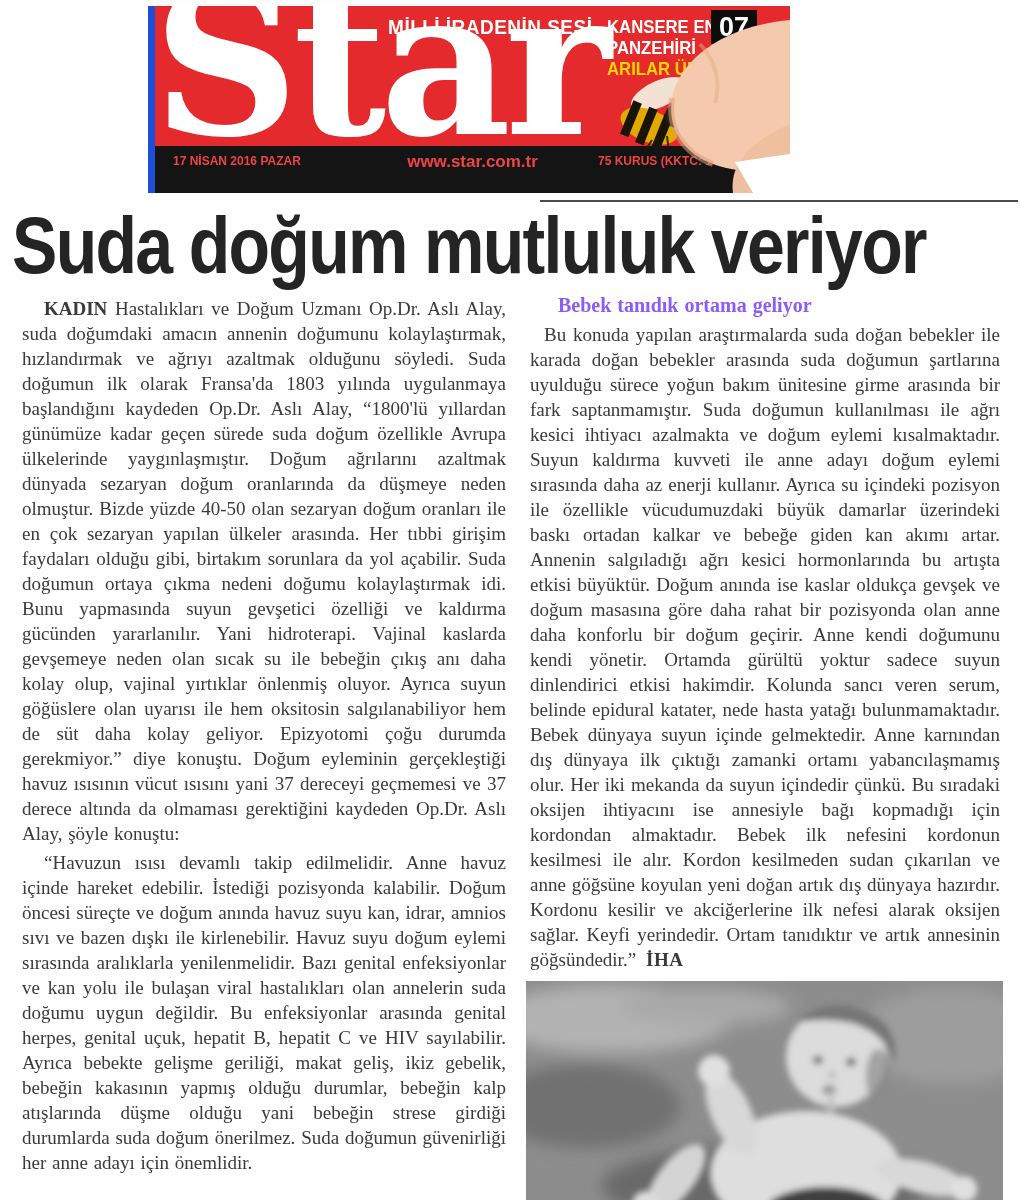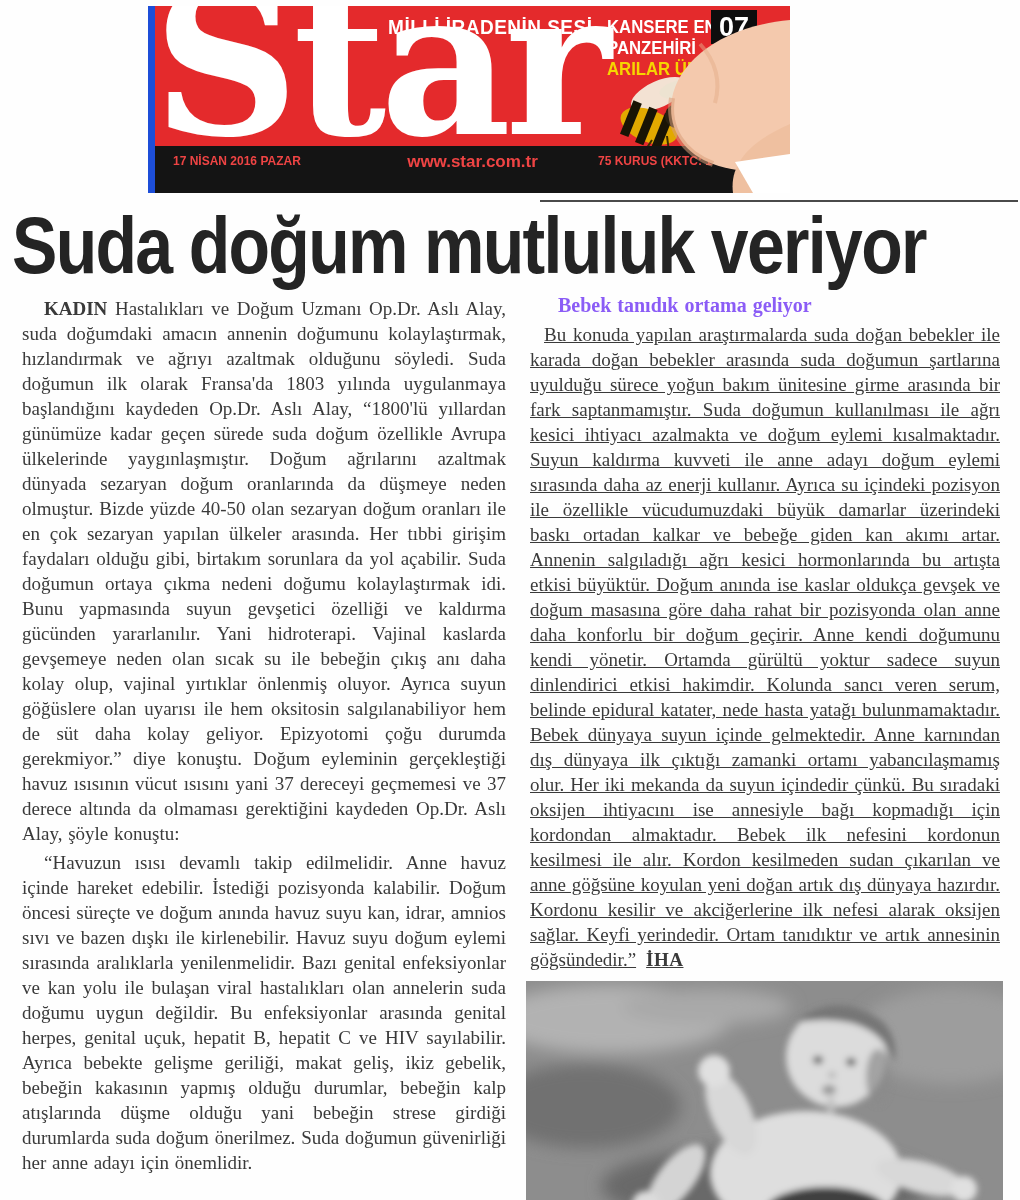--- a/index.html
+++ b/index.html
@@ -37,21 +37,21 @@
             transform:scaleX(.85);transform-origin:left top;}
   
   .columns{position:absolute;left:18px;top:292px;width:986px;display:flex;gap:16px;}
   .col{color:#3a3a3a;font-size:19px;line-height:25px;text-align:justify;word-spacing:1px;}
   .col-left{width:492px;}
   .col-right{width:478px;}
   .col p{margin:4px;text-indent:22px;}
   .lead{font-weight:bold;}
   .subhead{margin:0 0 2px 0;padding-left:32px;font-weight:bold;font-size:20px;line-height:26px;
            text-align:left;color:#8b5cf6;}
-  .col-right p{text-indent:14px;text-decoration:underline;}
+  .col-right p{text-indent:14px;}
   .byline{font-weight:bold;margin-left:10px;letter-spacing:.5px;}
   .photo{margin-top:9px;width:477px;height:234px;background:#8d8d8d;overflow:hidden;}
 </style>
 </head>
 <body>
 
 <div class="page">
 
   <div class="masthead">
     <div class="masthead-red"></div>

